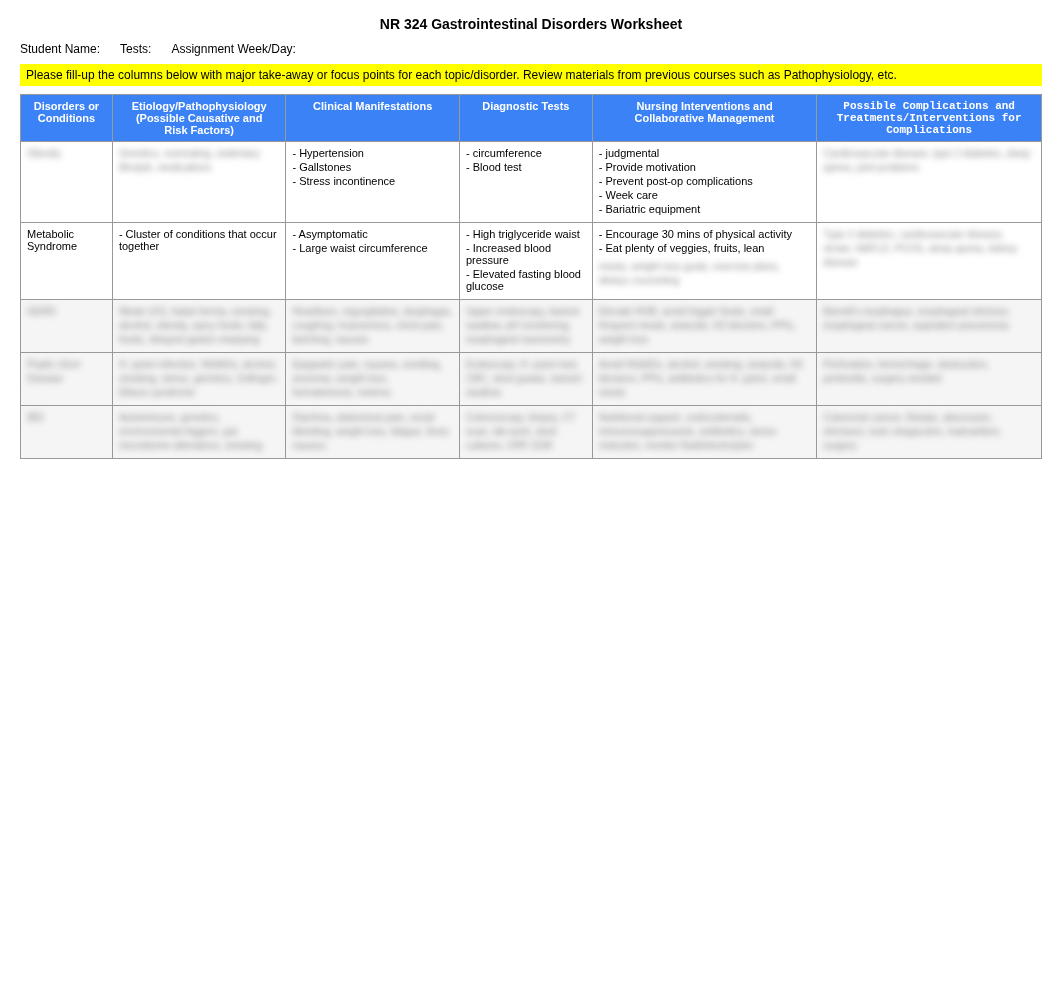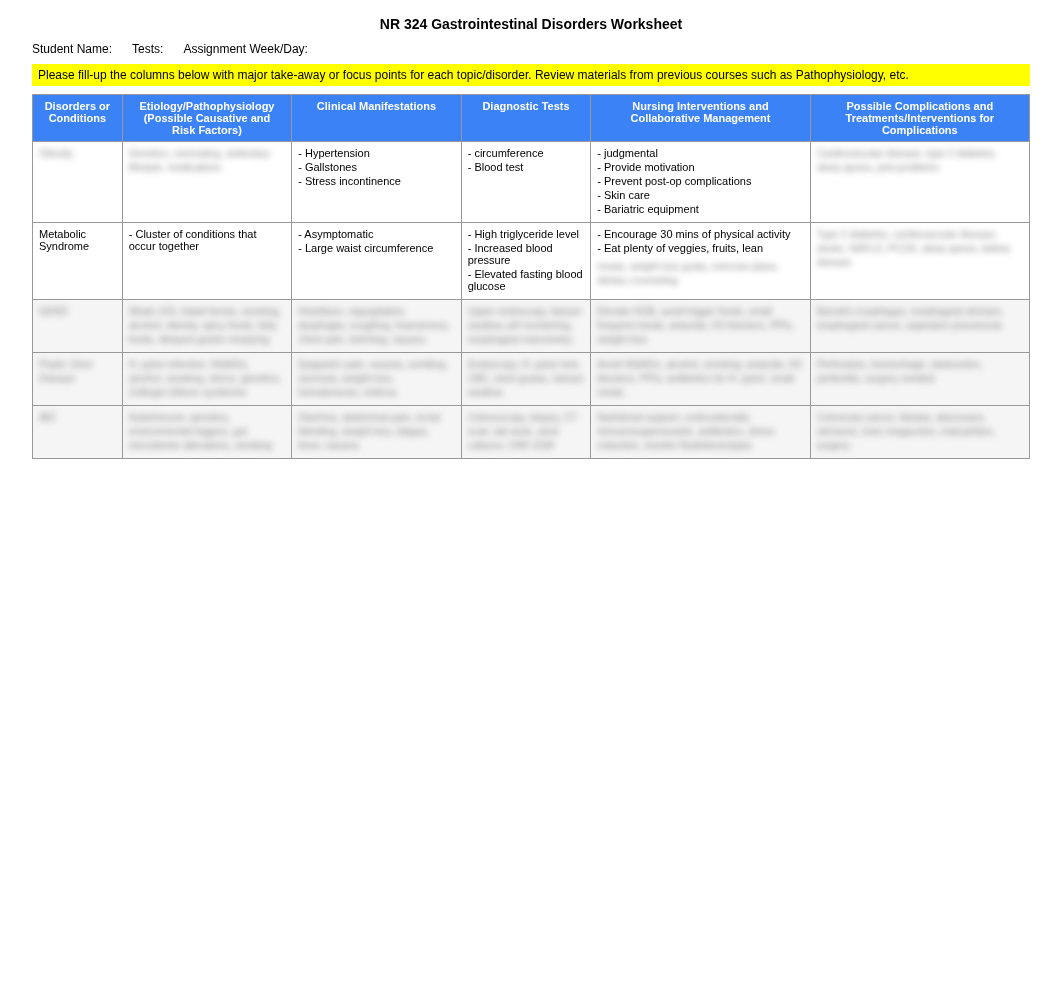--- a/index.html
+++ b/index.html
@@ -5,21 +5,21 @@
     * { box-sizing: border-box; margin: 0; padding: 0; }
     body {
       font-family: Arial, sans-serif;
       font-size: 12px;
       background: #fff;
       color: #000;
       width: 1062px;
     }
     .page {
       width: 1062px;
-      padding: 16px 32px;
+      padding: 16px 20px;
     }
     .title {
       text-align: center;
       font-weight: bold;
       font-size: 14px;
       margin-bottom: 10px;
     }
     .meta-row {
       display: flex;
       gap: 20px;
@@ -48,21 +48,21 @@
       color: #fff;
       text-align: center;
       font-weight: bold;
       font-size: 11px;
     }
     .col-disorder { width: 9%; }
     .col-etiology { width: 17%; }
     .col-clinical { width: 17%; }
     .col-diagnostic { width: 13%; }
     .col-nursing { width: 22%; }
-    .col-complications { width: 22%; }
+    .col-complications { width: 22%; font-family: Liberation Mono, monospace; }
 
     .blurred {
       filter: blur(3px);
       color: #888;
       font-size: 10px;
       line-height: 1.4;
     }
     ul.cell-list {
       list-style: none;
       padding: 0;
@@ -125,21 +125,21 @@
           <ul class="cell-list">
             <li>circumference</li>
             <li>Blood test</li>
           </ul>
         </td>
         <td>
           <ul class="cell-list">
             <li>judgmental</li>
             <li>Provide motivation</li>
             <li>Prevent post-op complications</li>
-            <li>Skin care</li>
+            <li>Week care</li>
             <li>Bariatric equipment</li>
           </ul>
         </td>
         <td><span class="blurred">Cardiovascular disease, type 2 diabetes, sleep apnea, joint problems</span></td>
       </tr>
 
       <tr class="row-metabolic table-row">
         <td class="disorder-cell">Metabolic Syndrome</td>
         <td>
           <ul class="cell-list">
@@ -147,21 +147,21 @@
           </ul>
         </td>
         <td>
           <ul class="cell-list">
             <li>Asymptomatic</li>
             <li>Large waist circumference</li>
           </ul>
         </td>
         <td>
           <ul class="cell-list">
-            <li>High triglyceride level</li>
+            <li>High triglyceride waist</li>
             <li>Increased blood pressure</li>
             <li>Elevated fasting blood glucose</li>
           </ul>
         </td>
         <td>
           <ul class="cell-list">
             <li>Encourage 30 mins of physical activity</li>
             <li>Eat plenty of veggies, fruits, lean</li>
           </ul>
           <div class="blurred" style="margin-top:6px;">meats, weight loss goals, exercise plans, dietary counseling</div>

